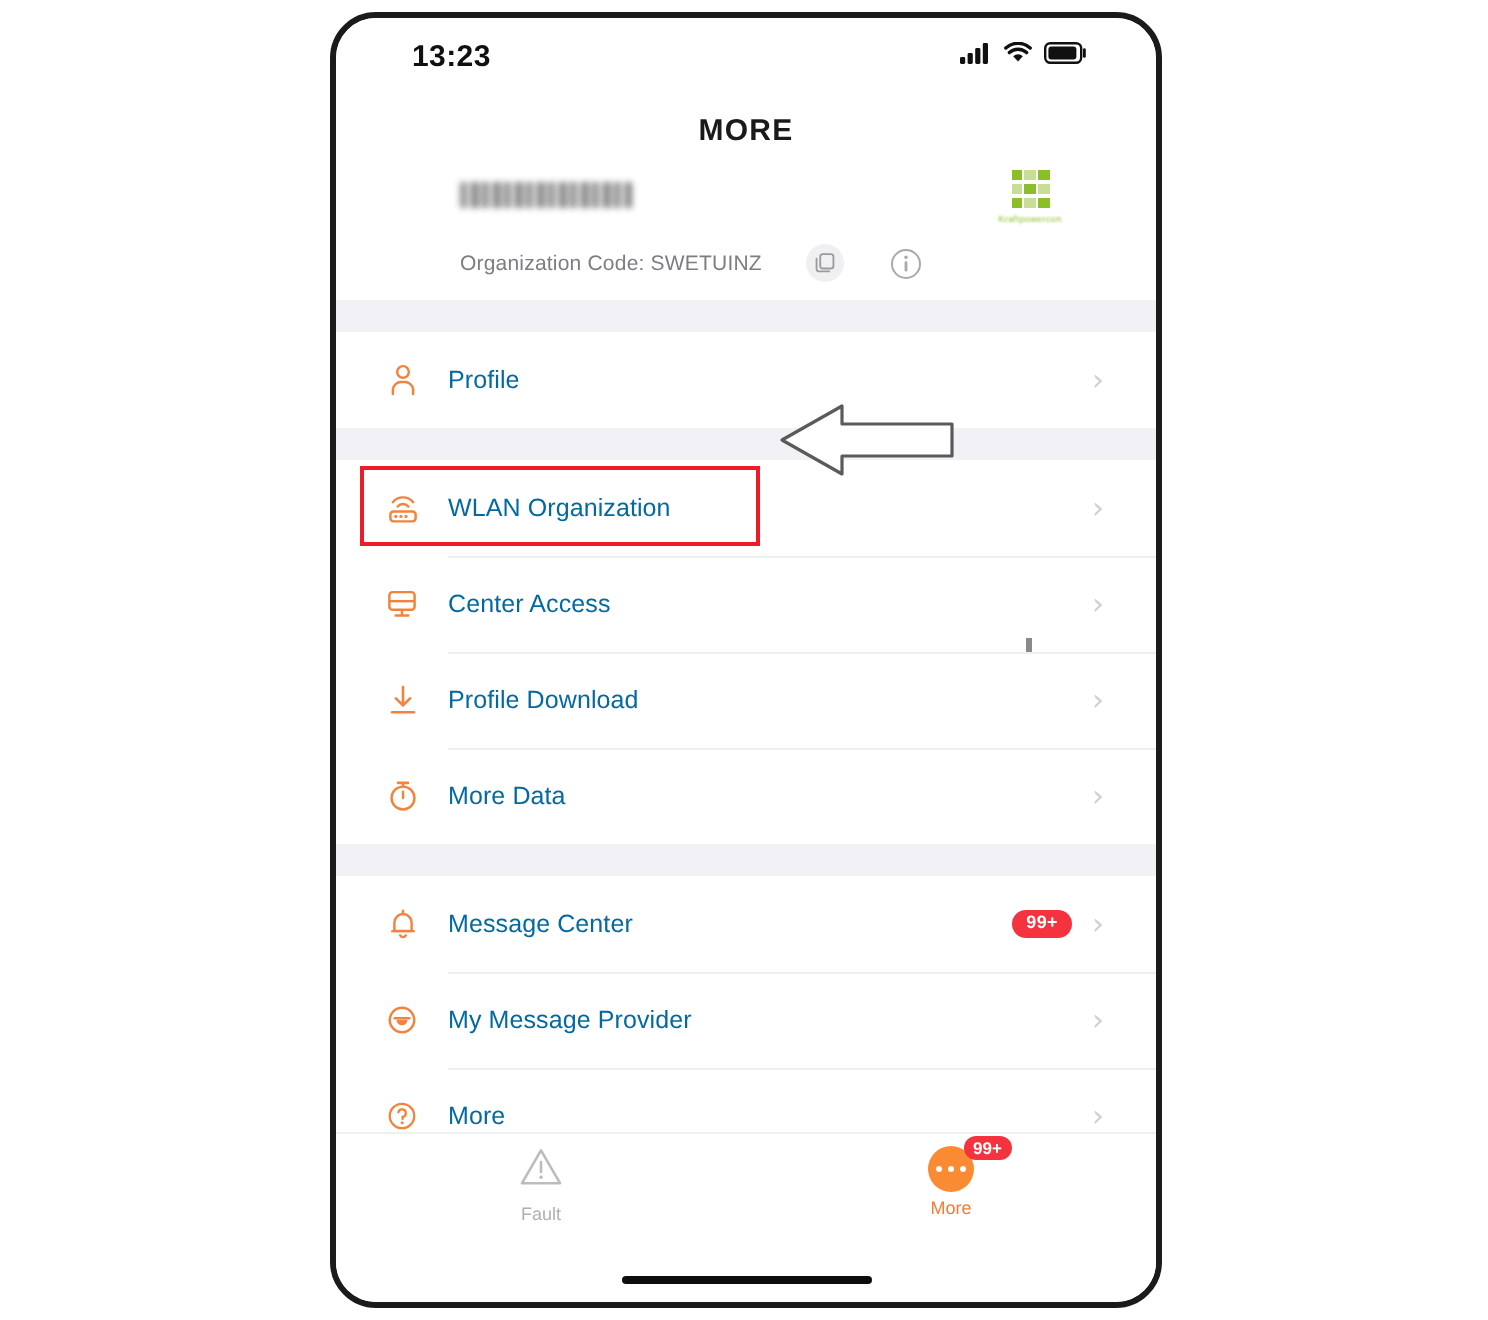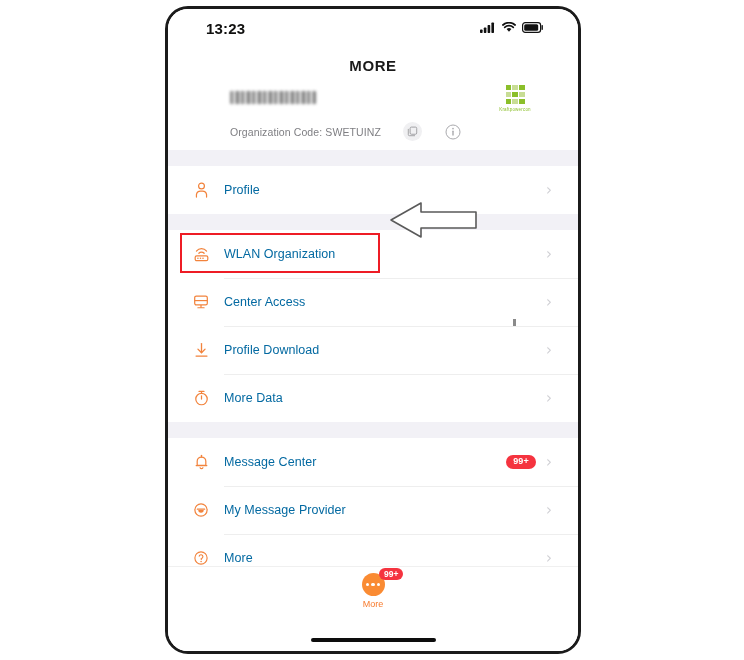--- a/index.html
+++ b/index.html
@@ -514,20 +514,30 @@
         </div>
 
       </div>
 
       <div class="group-gap tall" style="flex:1;"></div>
     </div>
 
     <div id="tab-bar">
 
 
+      <div class="tab-item">
+        <span>
+          <svg width="23" height="21" viewBox="0 0 23 21">
+            <path d="M11.5 2.2 L21 18.6 H2 Z" fill="none" stroke="#bcbcc0" stroke-width="1.3" stroke-linejoin="round"></path>
+            <path d="M11.5 8 V13" stroke="#bcbcc0" stroke-width="1.3" stroke-linecap="round"></path>
+            <circle cx="11.5" cy="15.6" r="0.85" fill="#bcbcc0"></circle>
+          </svg>
+        </span>
+        <span class="tab-label">Fault</span>
+      </div>
 
       <div class="tab-item active">
         <span id="more-dot">
           <span></span>
             <span></span>
             <span></span>
         </span>
         <span id="more-badge">99+</span>
         <span class="tab-label">More</span>
       </div>

